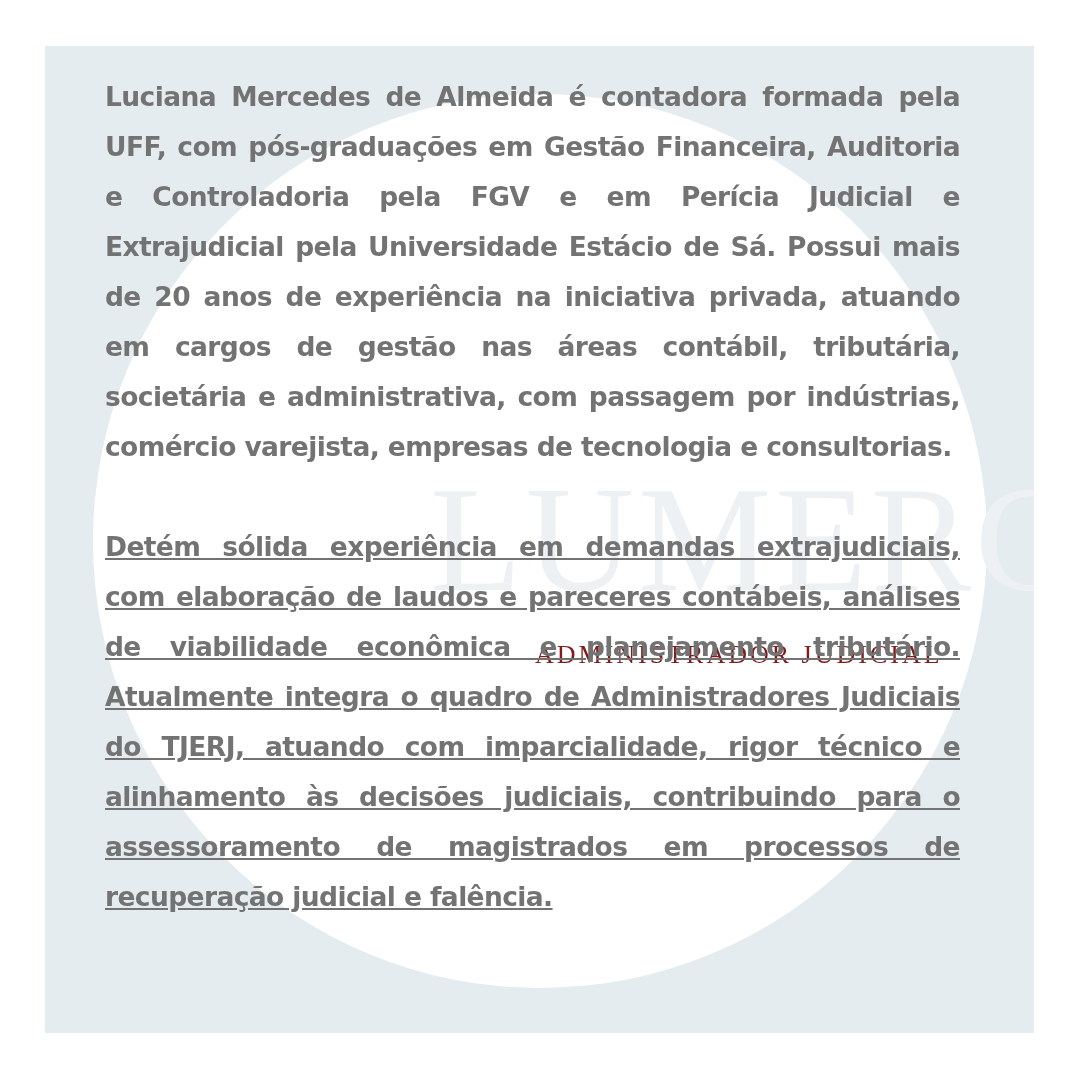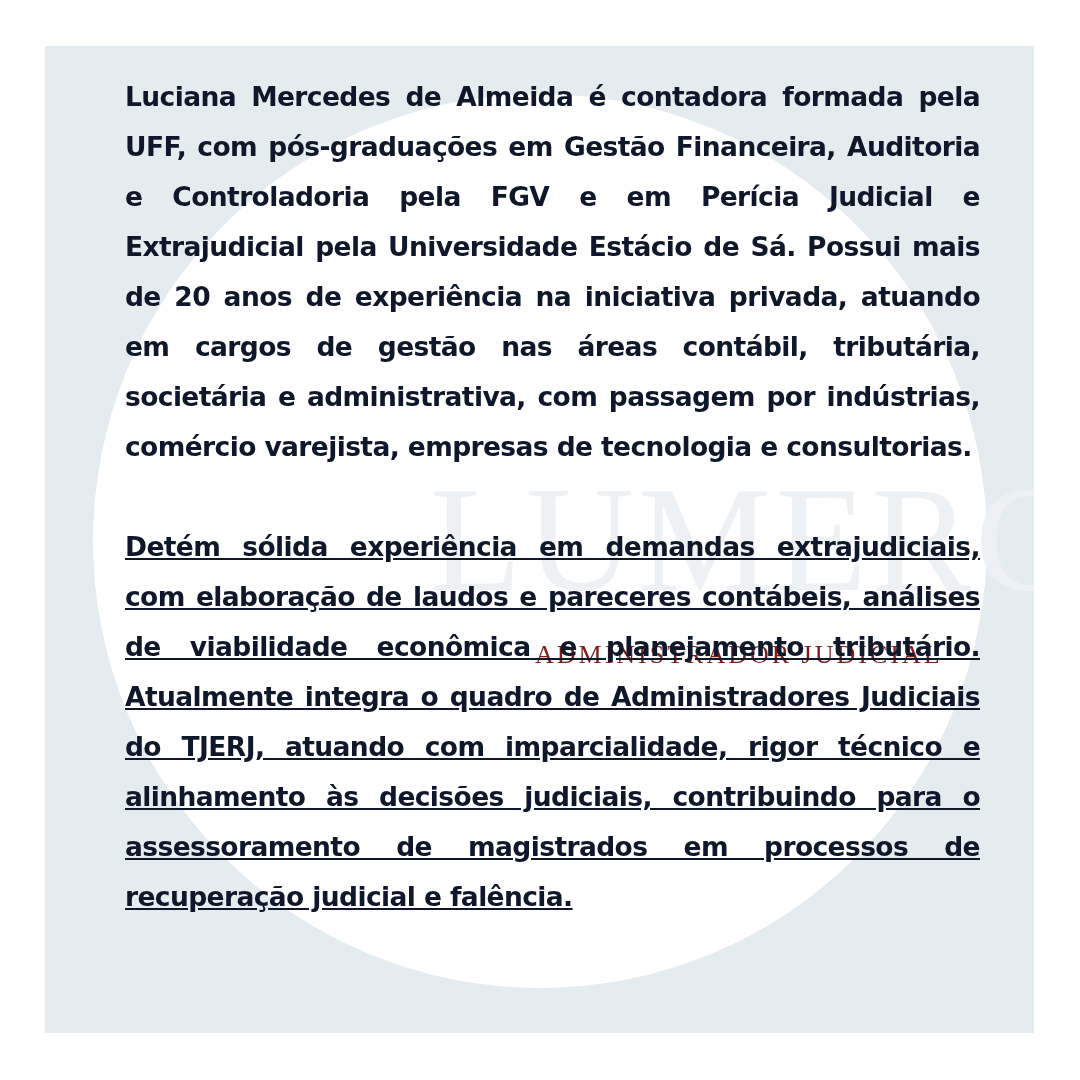--- a/index.html
+++ b/index.html
@@ -21,23 +21,23 @@
     position: absolute; left: 385px; top: 418px;
     font-family: "Liberation Serif", serif; font-size: 150px; line-height: 1;
     color: #eef1f4; letter-spacing: 4px;
   }
   .wm-sub {
     position: absolute; left: 490px; top: 596px;
     font-family: "Liberation Serif", serif; font-size: 26px; line-height: 1;
     color: #7f1d1d; letter-spacing: 3px;
   }
   .text {
-    position: absolute; left: 80px; top: 26px; width: 855px;
+    position: absolute; left: 60px; top: 26px; width: 855px;
     font-family: "DejaVu Sans", sans-serif; font-weight: bold;
-    font-size: 26.5px; line-height: 50px; color: #0f172a;
+    font-size: 26.5px; line-height: 50px; color: #737373;
     text-align: justify; letter-spacing: -0.6px;
   }
   .text p { margin: 0; }
   .text p + p { margin-top: 50px; text-decoration: underline; }
 </style>
 </head>
 <body>
 
 <div class="panel">
   <div class="circle"></div>

